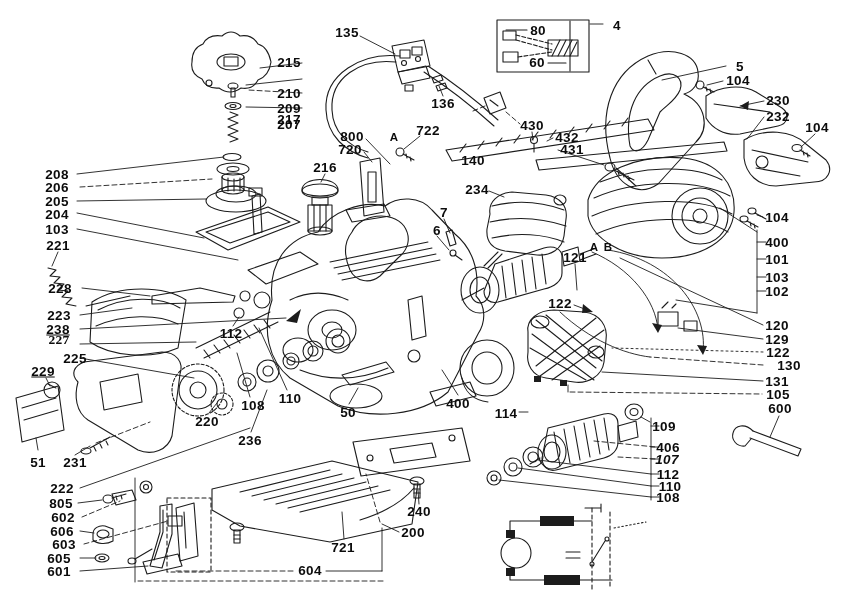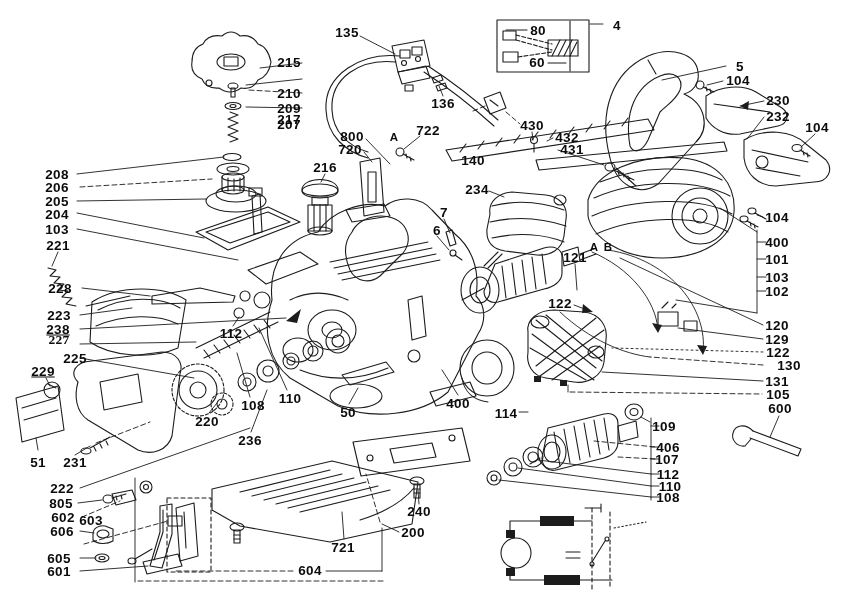--- a/index.html
+++ b/index.html
@@ -337,21 +337,21 @@
       <div class="part-label" style="left: 58px; top: 329px; text-decoration: underline;">238</div>
       <div class="part-label" style="left: 59px; top: 340px; font-family: Liberation Serif, serif;">227</div>
       <div class="part-label" style="left: 75px; top: 358px;">225</div>
       <div class="part-label" style="left: 43px; top: 371px; text-decoration: underline;">229</div>
       <div class="part-label" style="left: 38px; top: 433px; margin-top: 29px;">51</div>
       <div class="part-label" style="left: 75px; top: 462px;">231</div>
       <div class="part-label" style="left: 62px; top: 488px;">222</div>
       <div class="part-label" style="left: 61px; top: 503px;">805</div>
       <div class="part-label" style="left: 63px; top: 517px;">602</div>
       <div class="part-label" style="left: 62px; top: 531px;">606</div>
-      <div class="part-label" style="left: 64px; top: 520px; margin-left: 27px;">603</div>
+      <div class="part-label" style="left: 64px; top: 544px;">603</div>
       <div class="part-label" style="left: 59px; top: 558px;">605</div>
       <div class="part-label" style="left: 59px; top: 571px;">601</div>
       <div class="part-label" style="left: 347px; top: 32px;">135</div>
       <div class="part-label" style="left: 443px; top: 103px;">136</div>
       <div class="part-label" style="left: 473px; top: 117px; margin-top: 43px;">140</div>
       <div class="part-label" style="left: 428px; top: 130px;">722</div>
       <div class="part-label" style="left: 352px; top: 136px;">800</div>
       <div class="part-label" style="left: 350px; top: 149px;">720</div>
       <div class="part-label" style="left: 325px; top: 167px;">216</div>
       <div class="part-label" style="left: 532px; top: 125px;">430</div>
@@ -388,21 +388,21 @@
       <div class="part-label" style="left: 777px; top: 291px;">102</div>
       <div class="part-label" style="left: 777px; top: 325px; text-align: center;">120</div>
       <div class="part-label" style="left: 777px; top: 339px;">129</div>
       <div class="part-label" style="left: 778px; top: 352px;">122</div>
       <div class="part-label" style="left: 777px; top: 365px; margin-left: 12px;">130</div>
       <div class="part-label" style="left: 777px; top: 381px;">131</div>
       <div class="part-label" style="left: 778px; top: 394px;">105</div>
       <div class="part-label" style="left: 780px; top: 408px;">600</div>
       <div class="part-label" style="left: 664px; top: 426px;">109</div>
       <div class="part-label" style="left: 668px; top: 447px;">406</div>
-      <div class="part-label" style="left: 667px; top: 459px;">107</div>
+      <div class="part-label" style="left: 667px; top: 459px; font-style: italic;">107</div>
       <div class="part-label" style="left: 668px; top: 474px;">112</div>
       <div class="part-label" style="left: 670px; top: 486px;">110</div>
       <div class="part-label" style="left: 668px; top: 497px;">108</div>
       <div class="part-label" style="left: 419px; top: 511px;">240</div>
       <div class="part-label" style="left: 413px; top: 532px;">200</div>
       <div class="part-label" style="left: 343px; top: 547px;">721</div>
       <div class="part-label" style="left: 310px; top: 570px;">604</div>
     </div>
 </div>
 

